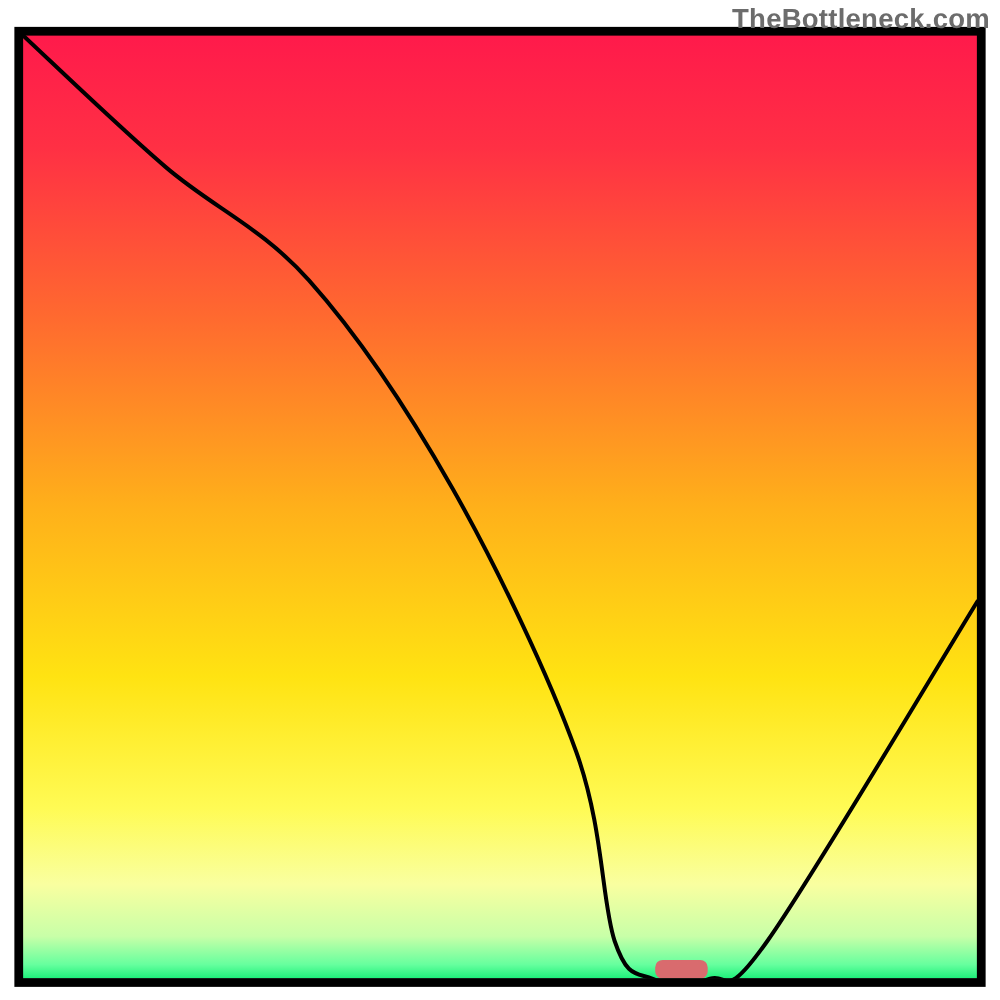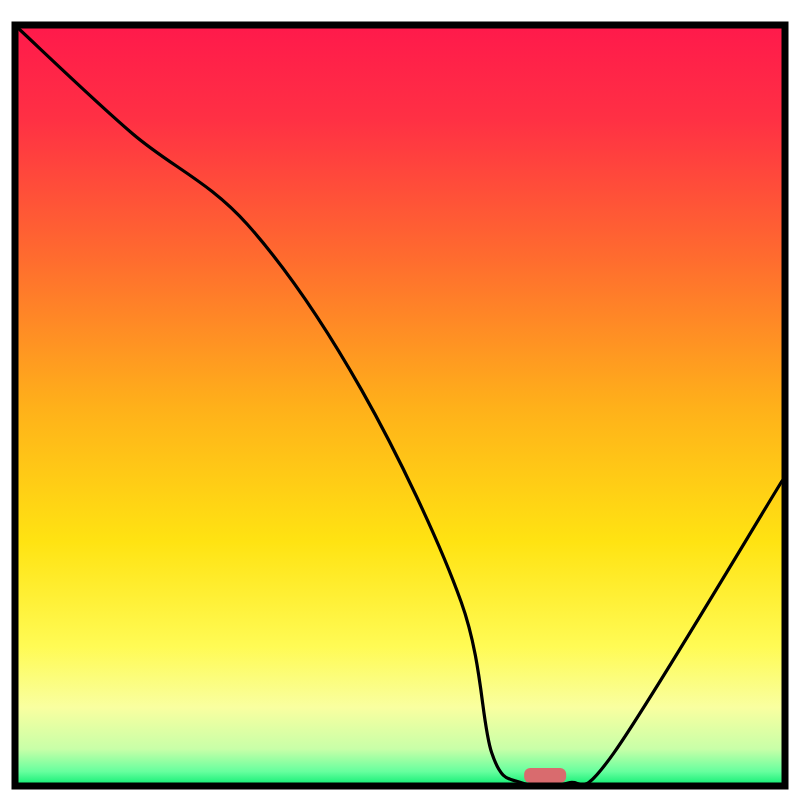--- a/index.html
+++ b/index.html
@@ -27,20 +27,21 @@
   }
   svg {
     display: block;
   }
 </style>
 </head>
 <body>
 
 <div class="wrap">
 
+  <div class="watermark">TheBottleneck.com</div>
 
   <svg id="chart-svg" width="800" height="800" viewBox="0 0 800 800">
     <defs>
       <linearGradient id="bg-grad" x1="0" y1="0" x2="0" y2="1">
           <stop offset="0.00%" stop-color="#ff1a4b"></stop>
           <stop offset="12.00%" stop-color="#ff3044"></stop>
           <stop offset="30.00%" stop-color="#ff6a2f"></stop>
           <stop offset="50.00%" stop-color="#ffb01a"></stop>
           <stop offset="68.00%" stop-color="#ffe312"></stop>
           <stop offset="82.00%" stop-color="#fffb55"></stop>

